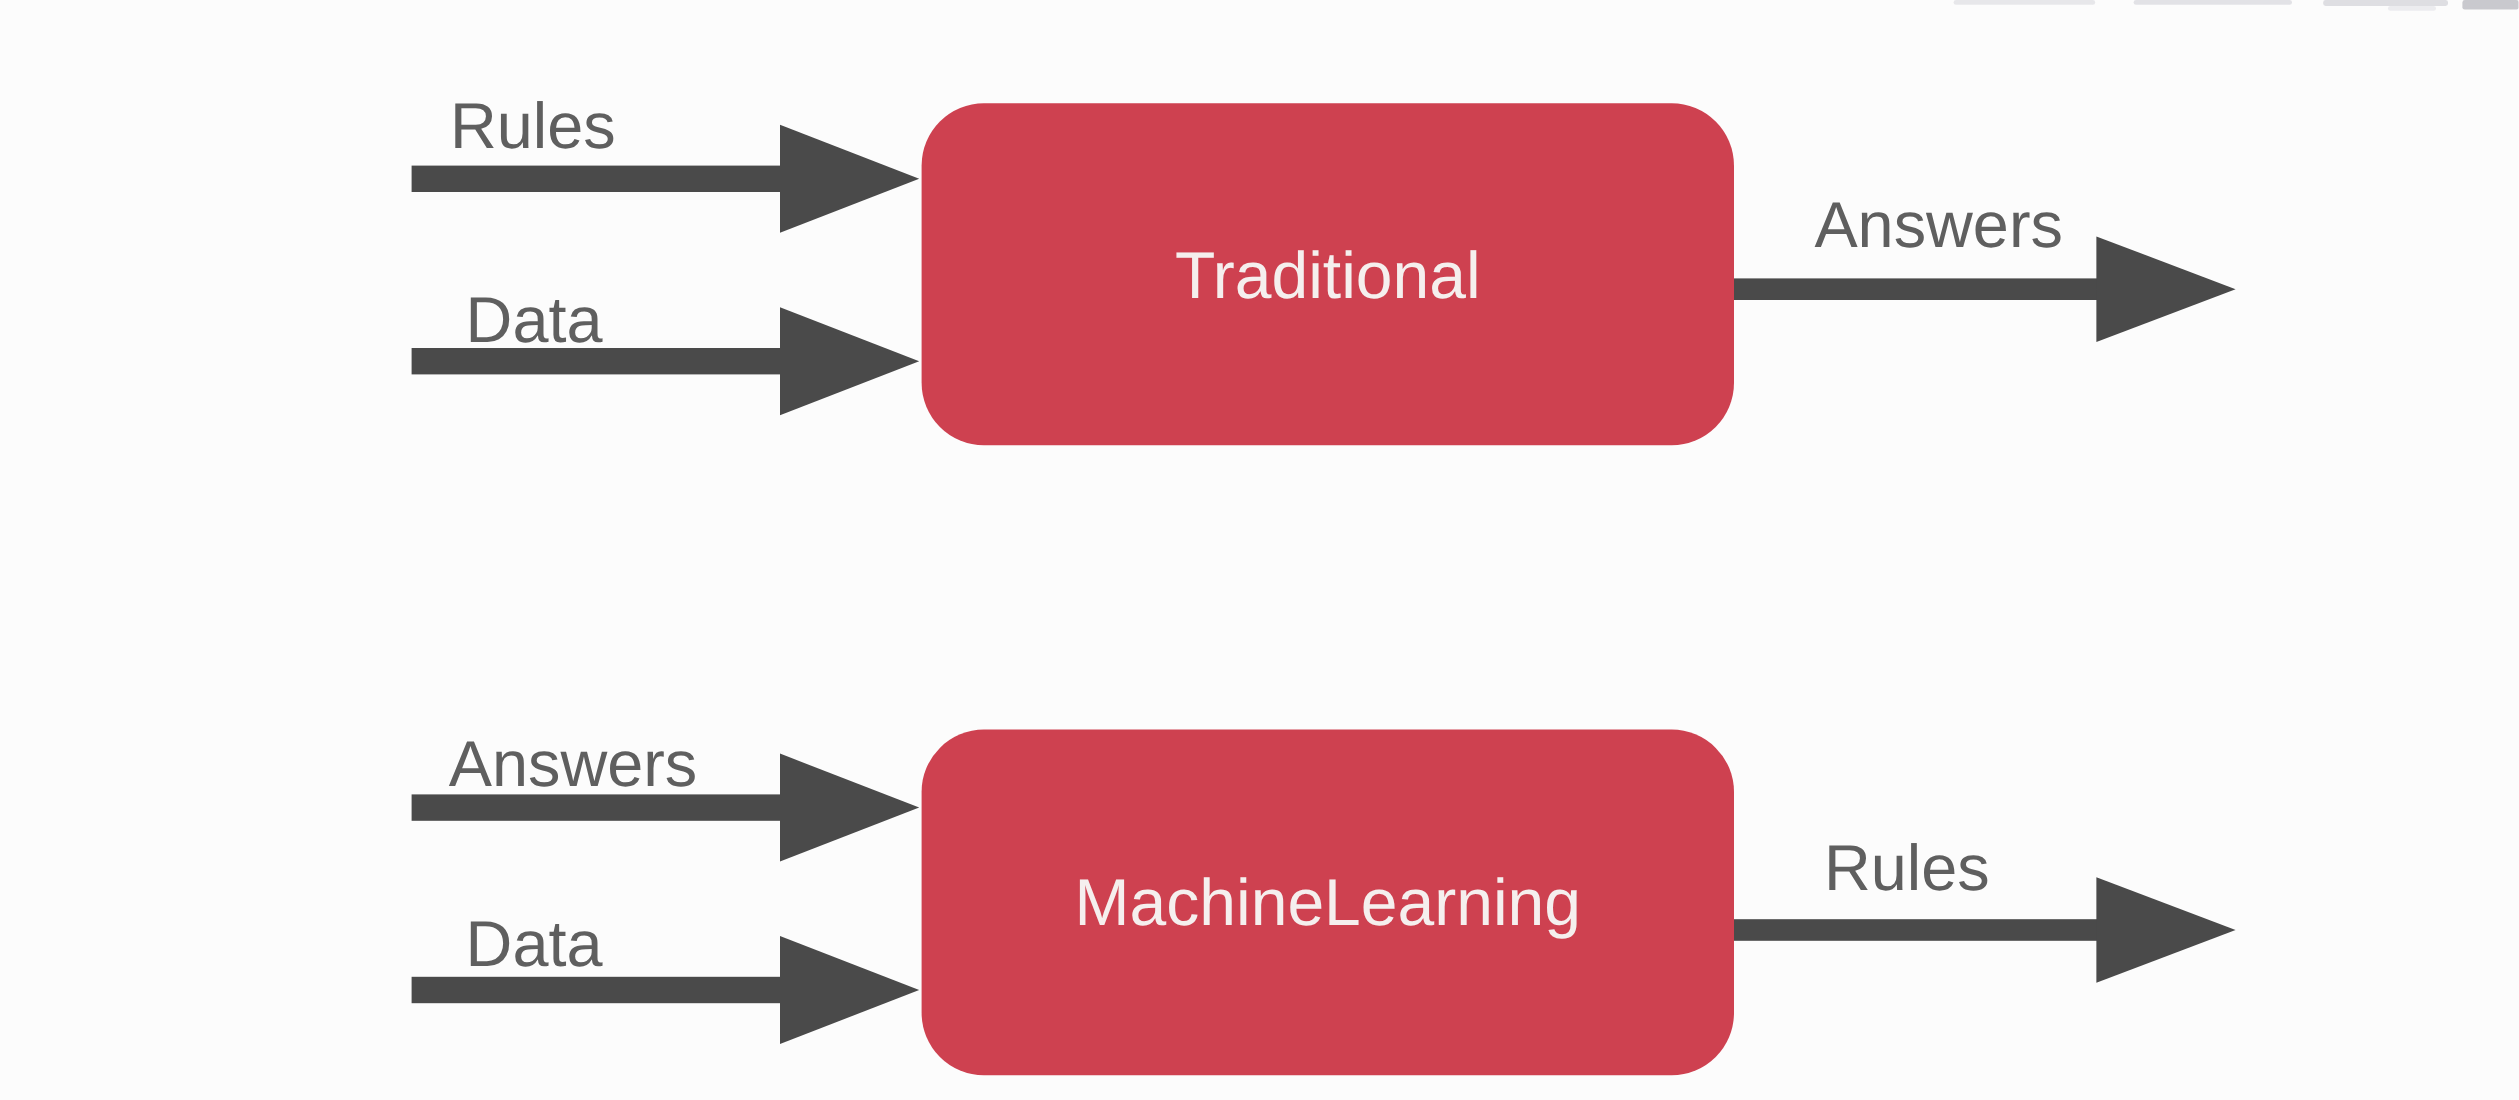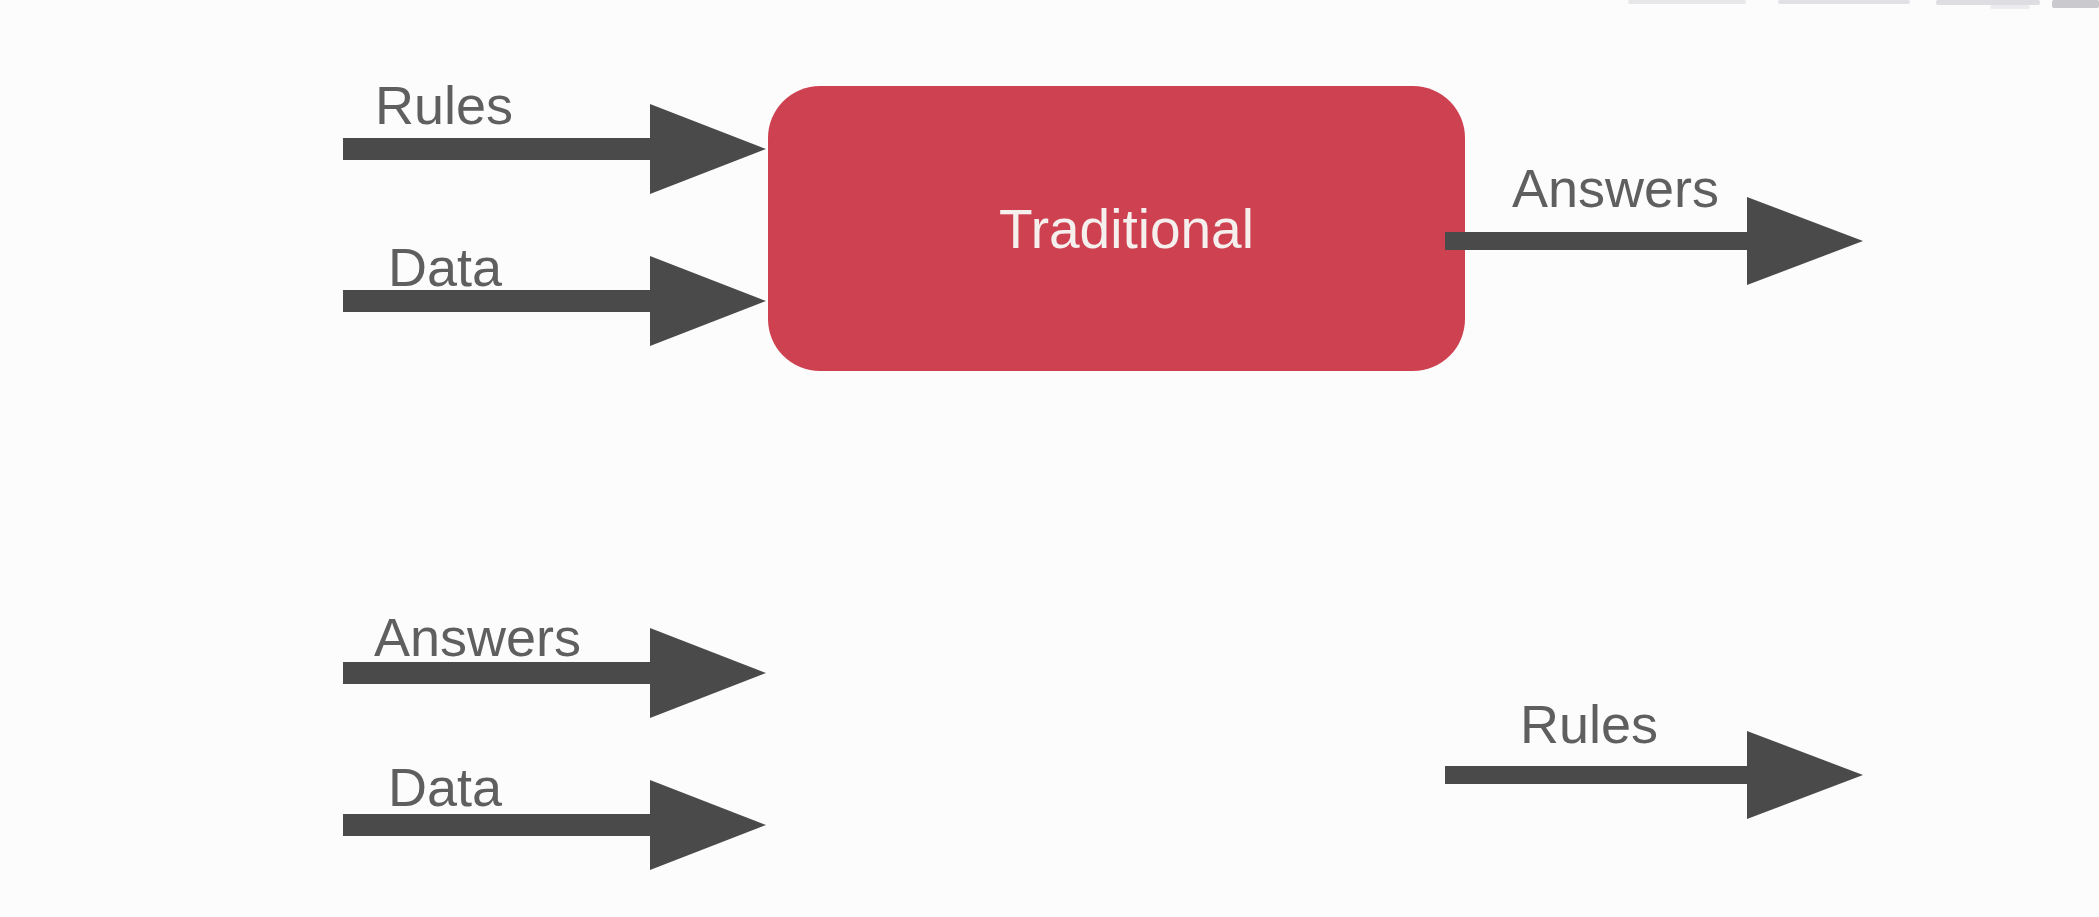--- a/index.html
+++ b/index.html
@@ -46,21 +46,20 @@
   
   .box {
     position: absolute;
     background: #ce4150;
     border-radius: 52px;
     display: flex;
     flex-direction: row;
     align-items: center;
     justify-content: center;
     text-align: center;
-    padding-left: 20px;
   }
   .box-line {
     font-size: 55px;
     line-height: 74px;
     font-weight: 400;
     color: #f5efee;
     white-space: nowrap;
   }
   
   .artifact {
@@ -118,20 +117,24 @@
       <span class="head" style="left:307px;border-width:45px 0 45px 116px"></span>
     </div>
 
     <div class="flabel" style="left:388px;top:747px">Data</div>
 
     <div class="arrow" style="left:343px;top:767px;width:423px;height:90px">
       <span class="tail" style="top:34px;width:315px;height:22px"></span>
       <span class="head" style="left:307px;border-width:45px 0 45px 116px"></span>
     </div>
 
+    <div class="box" style="left:768px;top:595px;width:677px;height:288px">
+      <div class="box-line">Machine</div>
+      <div class="box-line">Learning</div>
+    </div>
 
     <div class="flabel" style="left:1520px;top:684px">Rules</div>
 
     <div class="arrow" style="left:1445px;top:718px;width:418px;height:88px">
       <span class="tail" style="top:35px;width:310px;height:18px"></span>
       <span class="head" style="left:302px;border-width:44px 0 44px 116px"></span>
     </div>
 
   </section>
 

